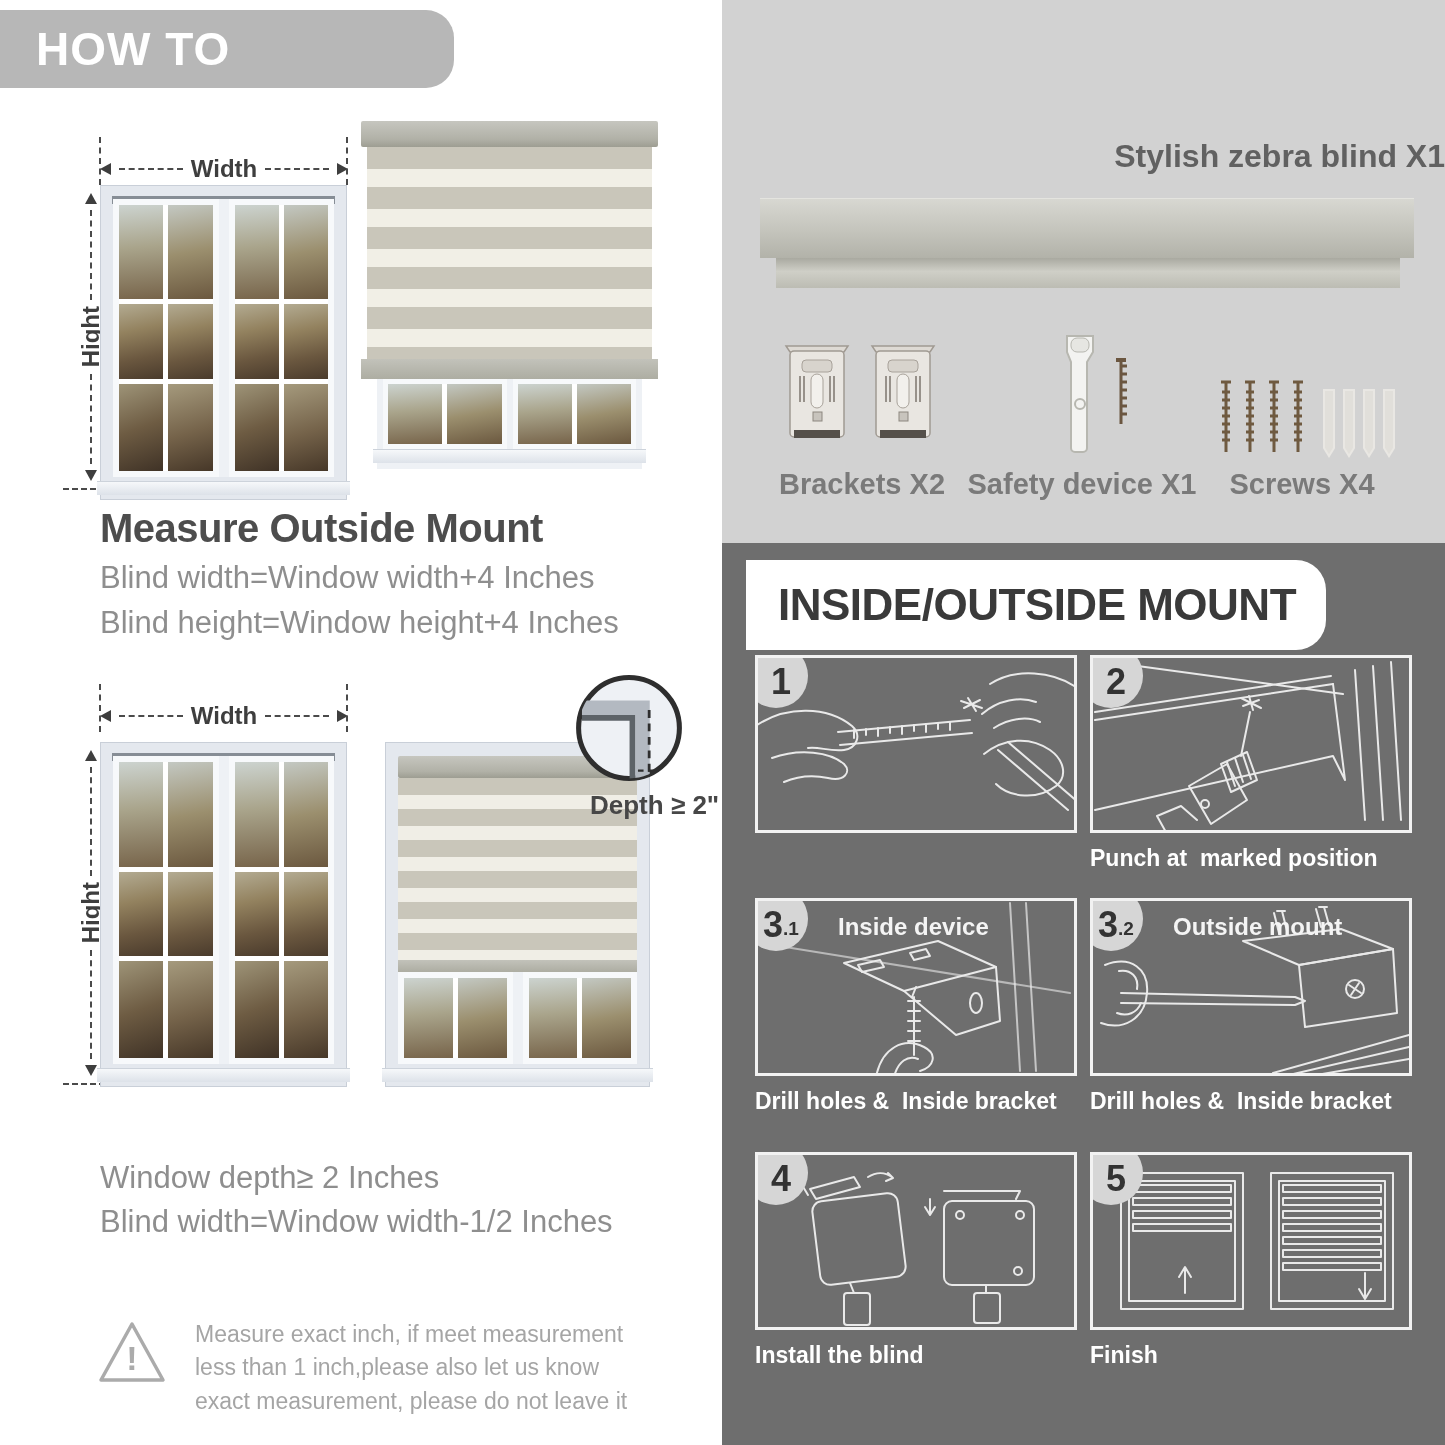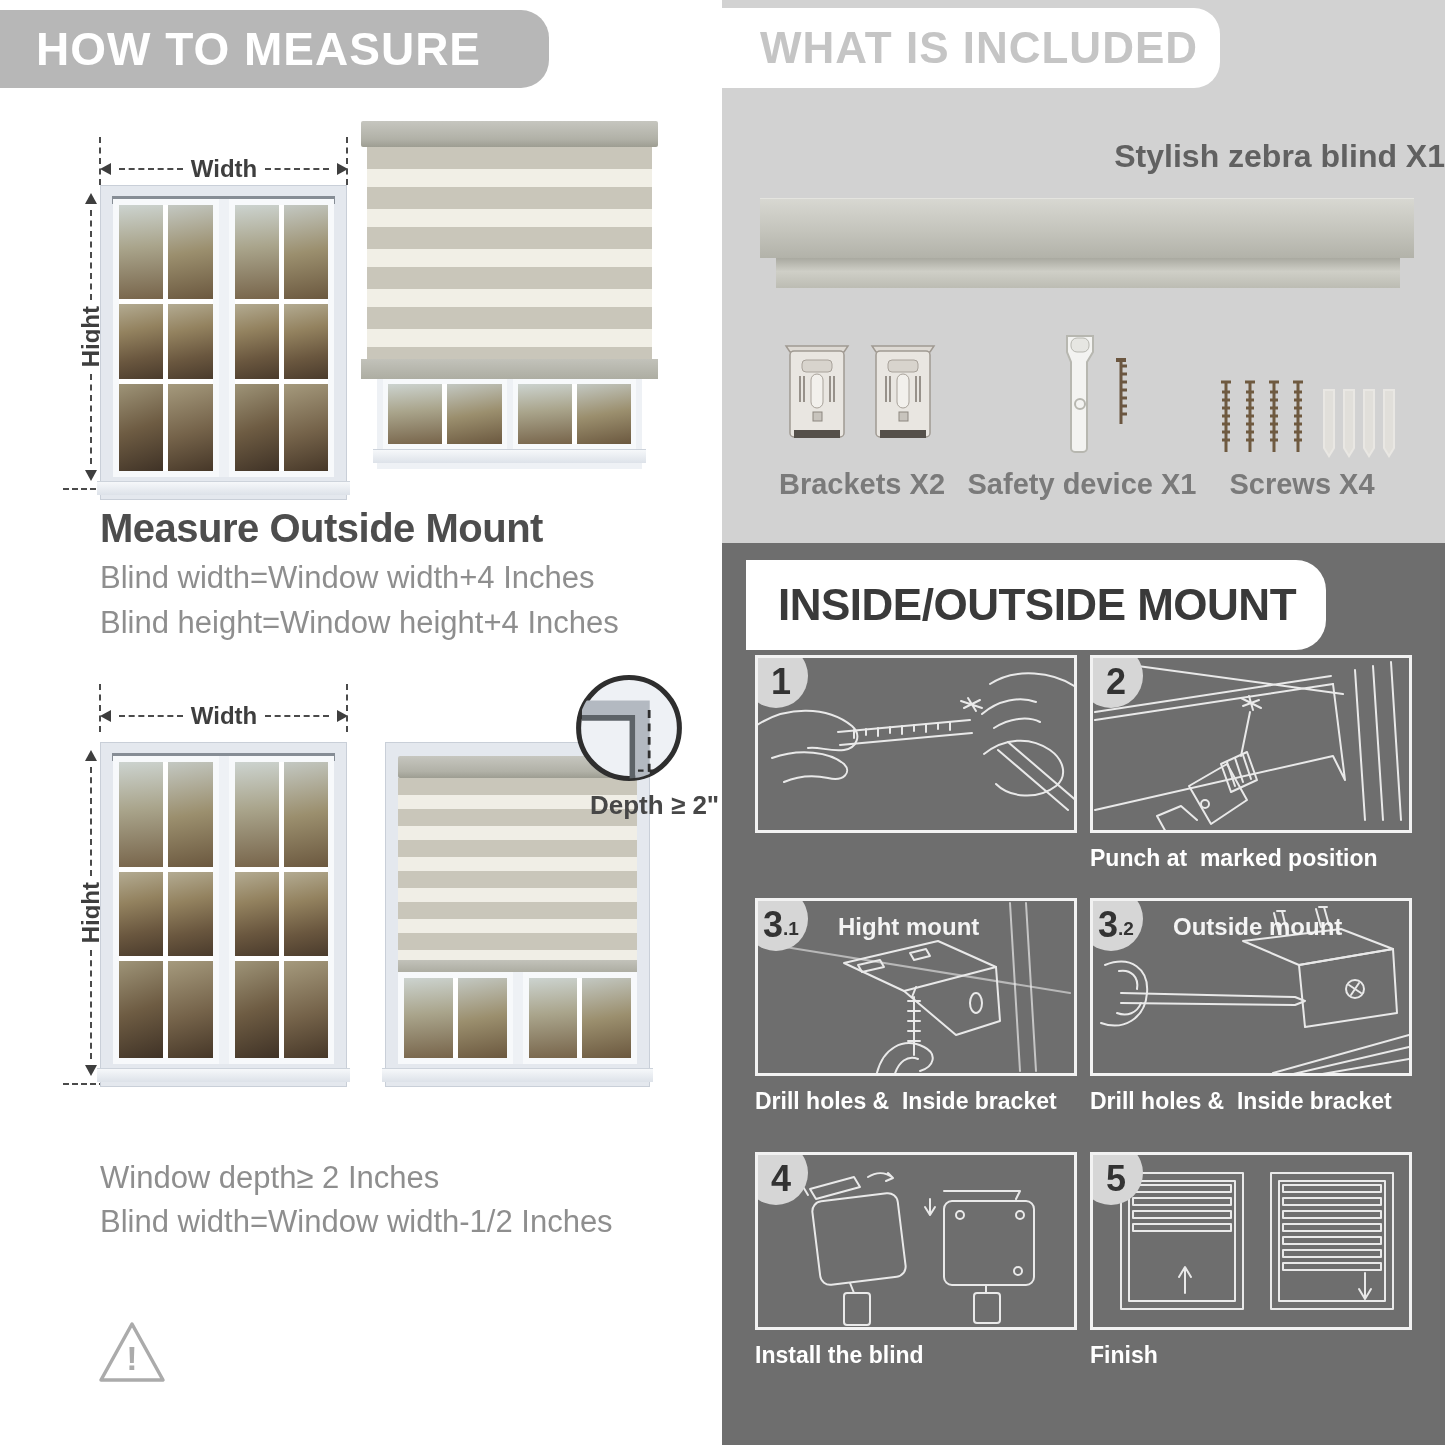--- a/index.html
+++ b/index.html
@@ -1,20 +1,20 @@
 <!DOCTYPE html>
 <html><head>
 <meta charset="utf-8">
 <style>
   html,body{margin:0;padding:0;background:#fff;}
   .canvas{position:relative;width:1445px;height:1445px;background:#ffffff;overflow:hidden;
           font-family:"Liberation Sans", sans-serif;}
 
   
-  .how-banner{position:absolute;left:0;top:10px;width:549px;height:78px;background:#b7b7b7;
+  .how-banner{position:absolute;left:0;top:10px;width:454px;height:78px;background:#b7b7b7;
               border-radius:0 28px 28px 0;color:#ffffff;font-size:46px;font-weight:bold;
               line-height:78px;padding-left:36px;box-sizing:border-box;letter-spacing:1px;}
 
   .figure{position:absolute;}
   .fig1{left:85px;top:115px;width:580px;height:385px;}
   .fig2{left:85px;top:690px;width:640px;height:420px;}
 
   
   .harrow{position:absolute;display:flex;align-items:center;color:#3e3e3e;font-weight:bold;font-size:24px;}
   .harrow .dash{flex:1;border-top:2px dashed #4a4a4a;height:0;margin:0 8px;}
@@ -266,24 +266,24 @@
   </div>
 
   <div class="m-line" style="top:1160px;">Window depth≥ 2 Inches</div>
   <div class="m-line" style="top:1204px;">Blind width=Window width-1/2 Inches</div>
 
   <div class="warning">
     <svg width="74" height="70" viewBox="0 0 74 70">
       <path d="M37 6 L68 62 H6 Z" fill="none" stroke="#ababab" stroke-width="3.5" stroke-linejoin="round"></path>
       <text x="37" y="52" text-anchor="middle" font-size="34" font-weight="bold" fill="#ababab" font-family="Liberation Sans, sans-serif">!</text>
     </svg>
+    <div class="warn-text">Measure exact inch, if meet measurement less than 1 inch,please also let us know exact measurement, please do not leave it</div>
   </div>
 
   <div class="included-panel">
-    <div class="included-banner">WHAT IS INCLUDED</div>
     <div class="product-label">Stylish zebra blind X1</div>
 
     <div class="bar-main"></div>
     <div class="bar-lip"></div>
 
     <div class="hw" style="left:60px;top:338px;">
       <svg width="160" height="112" viewBox="0 0 160 112">
         <g>
           <path d="M4,8 H66 L62,14 H8 Z" fill="#dedad4" stroke="#a09a92" stroke-width="1.5"></path>
           <rect x="8" y="13" width="54" height="86" rx="4" fill="#e9e6e1" stroke="#a09a92" stroke-width="1.5"></rect>
@@ -400,21 +400,21 @@
           <path d="M156,96 v58 M150,100 h12 M150,110 h12 M150,120 h12 M150,130 h12 M150,140 h12"></path>
           <path d="M118,176 C124,146 146,136 166,146 C180,153 176,166 162,170"></path>
           <path d="M136,176 C140,160 150,154 160,158"></path>
         </svg>
         <div class="badge">
           <span class="inner">
               <span class="n">3</span>
               <span class="sub">.1</span>
             </span>
         </div>
-        <div class="ptitle">Hight mount</div>
+        <div class="ptitle">Inside device</div>
       </div>
       <div class="caption">Drill holes &amp;  Inside bracket</div>
     </div>
 
     <div class="step" style="left:368px;top:355px;">
       <div class="panel">
         <svg class="art" viewBox="0 0 316 172">
           <path d="M150,40 L248,28 L300,48 L206,64 Z"></path>
           <path d="M186,32 L181,12 M194,30 L189,10 M184,10 h8"></path>
           <path d="M228,26 L223,8 M236,24 L231,6 M226,6 h8"></path>

